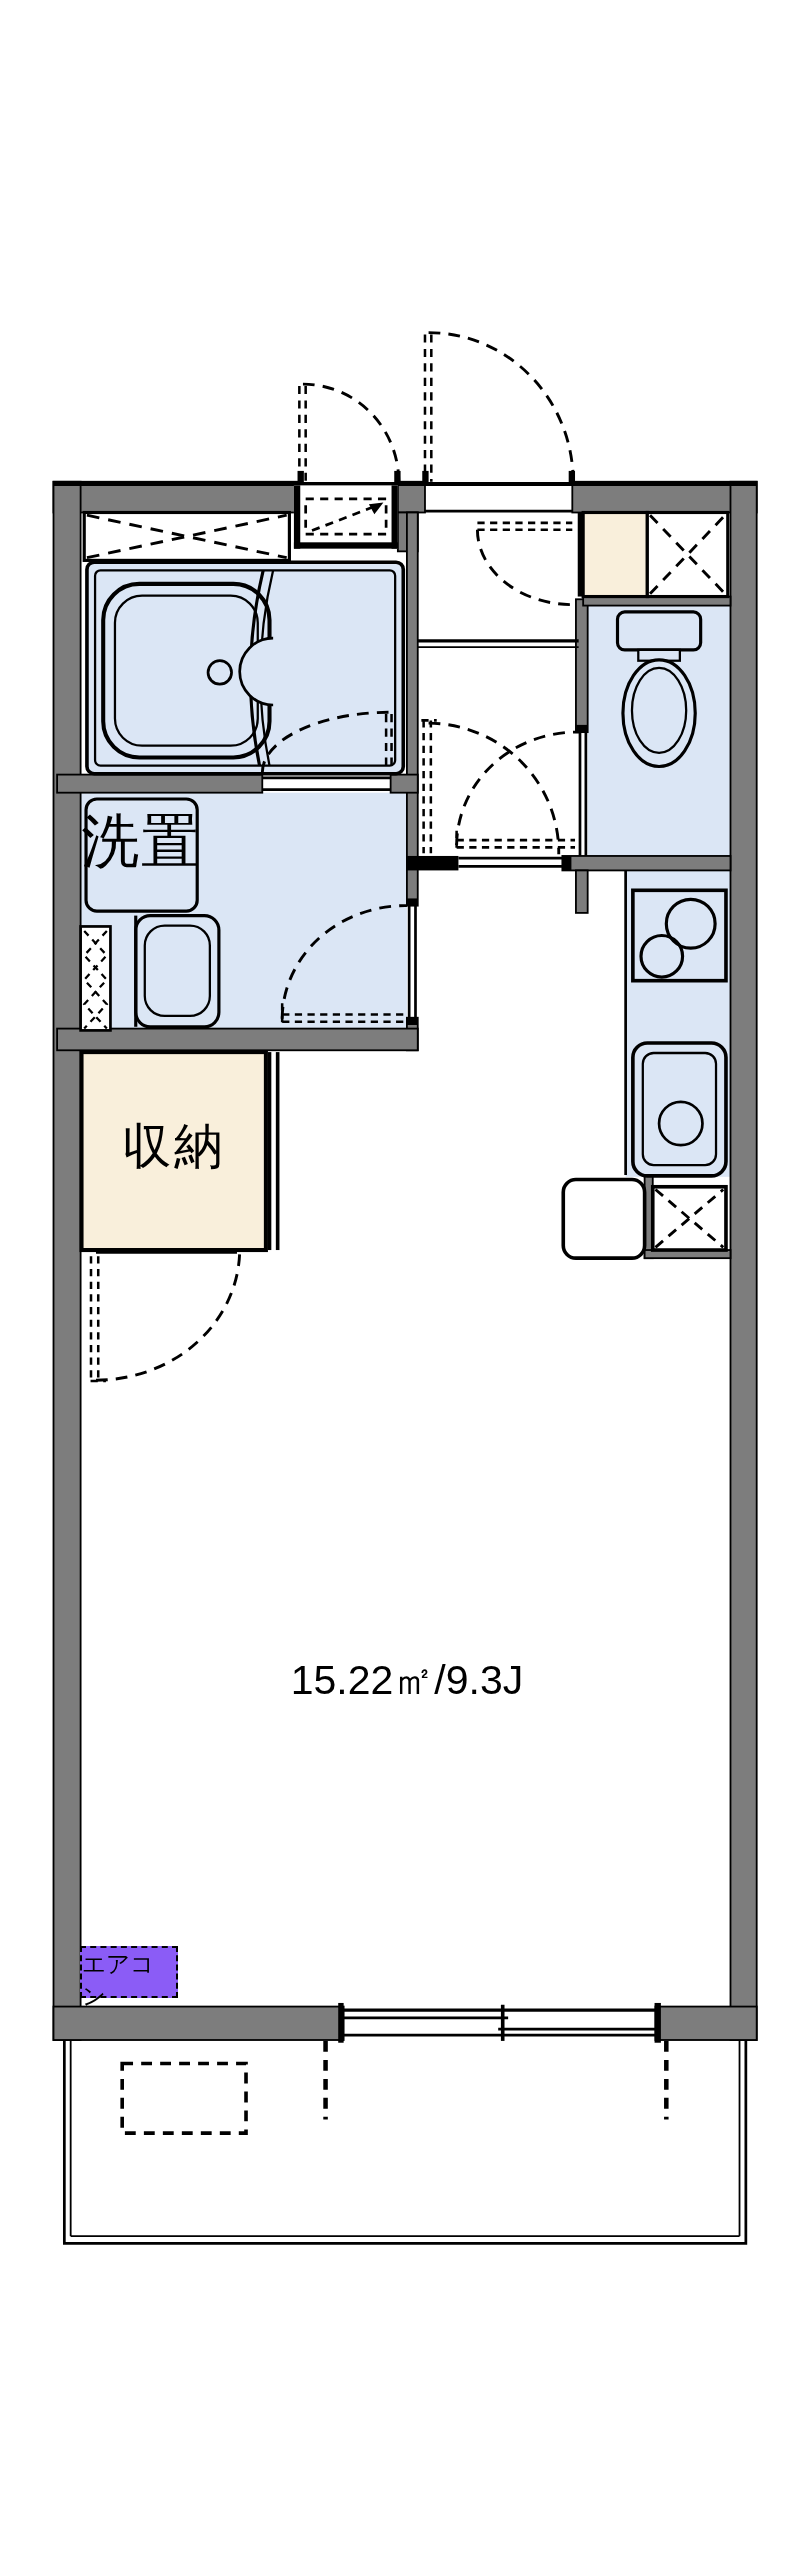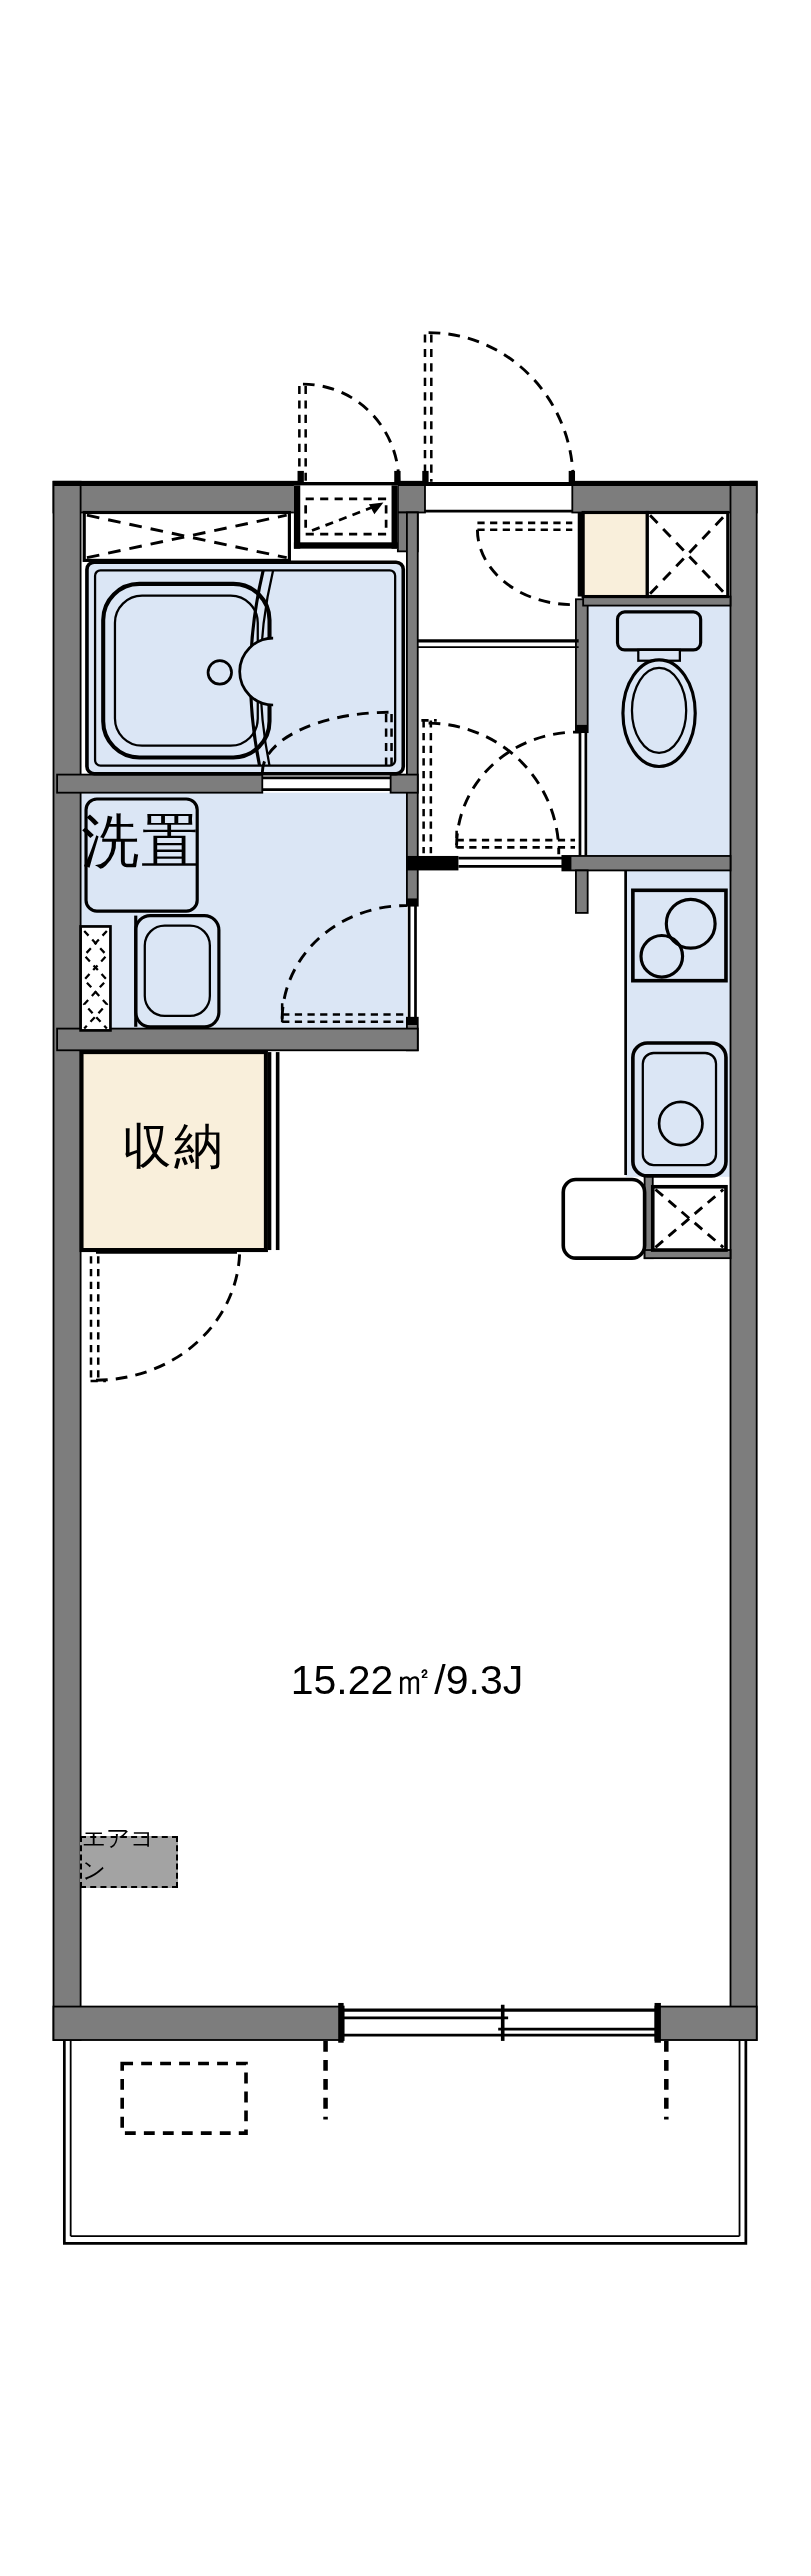--- a/index.html
+++ b/index.html
@@ -12,24 +12,24 @@
   #plan-svg{position:absolute;left:0;top:0;}
   .lbl{
     position:absolute;color:#000;white-space:nowrap;
     transform:translate(-50%,-50%);text-align:center;line-height:1;
   }
   .lbl-washer{left:141px;top:841px;font-size:58px;letter-spacing:1.8px;}
   .lbl-storage{left:174px;top:1146px;font-size:49px;letter-spacing:2.7px;}
   .lbl-room{left:408px;top:1603px;font-size:72px;letter-spacing:5.4px;}
   .lbl-area{left:407px;top:1668px;font-size:41px;margin-top:12px;}
   .aircon-box{
-    position:absolute;left:80px;top:1836px;width:98px;height:52px;
+    position:absolute;left:80px;top:1946px;width:98px;height:52px;
     border:2.7px dashed #000;box-sizing:border-box;
-    display:flex;align-items:flex-end;justify-content:center;
-    font-size:23.5px;color:#000;background:#a3a3a3;
+    display:flex;align-items:flex-start;justify-content:center;
+    font-size:23.5px;color:#000;background:#8b5cf6;
   }
 </style>
 </head>
 <body>
 
 <div id="canvas">
 
 <svg id="plan-svg" width="812" height="2576" viewBox="0 0 898 2850">
 
   <g>

